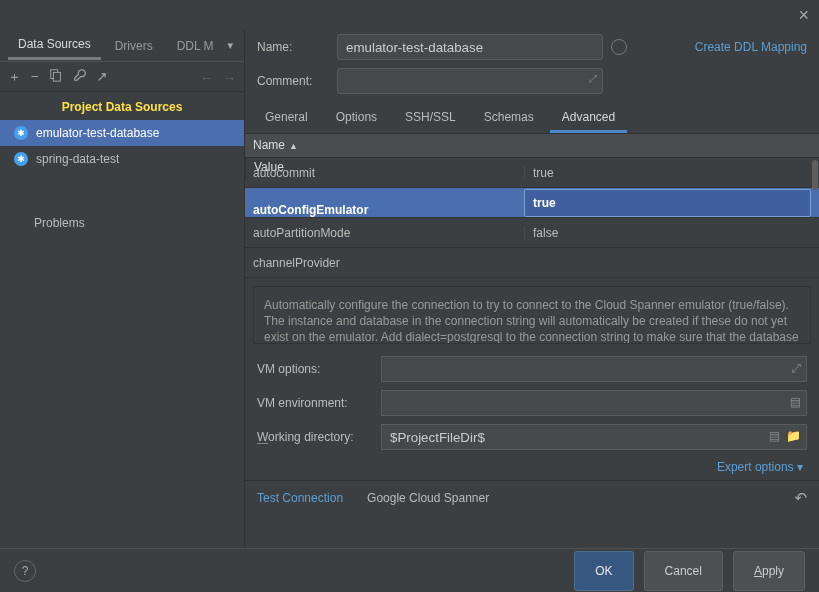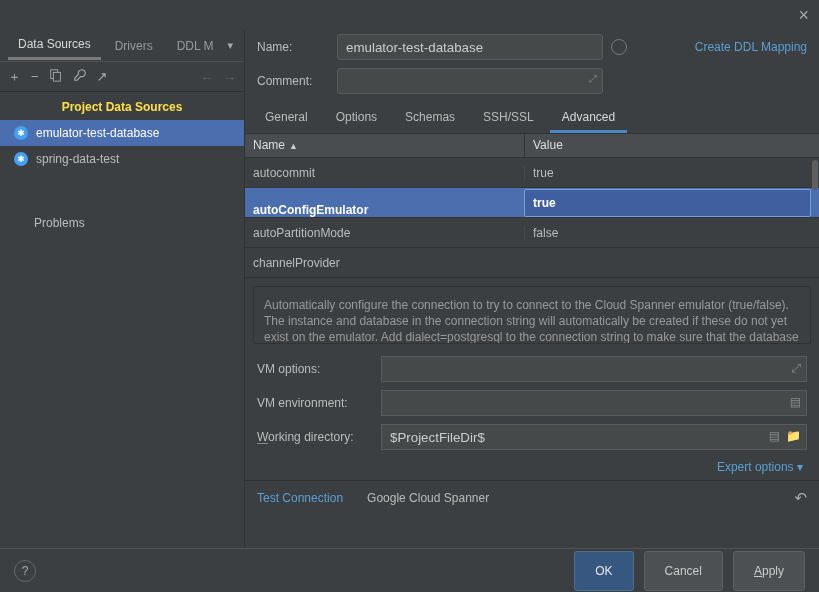--- a/index.html
+++ b/index.html
@@ -35,21 +35,21 @@
   .form-row label { width:72px; color:#bbb; }
   .txt-input { background:#45494a; border:1px solid #5a5a5a; border-radius:3px; color:#ccc; height:26px; padding:0 8px; flex:1; }
   .name-input { width:266px; flex:none; }
   .circ { width:16px;height:16px;border:1.5px solid #777;border-radius:50%;}
   .link { color:#5a9fd4; cursor:pointer; }
   .comment-wrap { position:relative; width:266px; }
   .expand-ic { position:absolute; right:6px; top:5px; color:#888; font-size:10px; }
   .subtabs { display:flex; gap:4px; height:30px; padding:0 8px; border-bottom:1px solid #323232; margin-top:6px;}
   .subtab { padding:6px 12px; color:#bbb; cursor:pointer; }
   .subtab.active { color:#d9d9d9; border-bottom:3px solid #4a88c7; }
-  .prop-head { display:flex; height:24px; background:#4a4d4f; border-bottom:1px solid #323232;}
+  .prop-head { display:flex; height:24px; background:#4a4d4f; border-bottom:1px solid #323232;flex-direction:column;}
   .prop-head .c1 { width:279px; padding:4px 8px; color:#ddd; font-weight:500;}
   .prop-head .c2 { flex:1; padding:4px 8px; color:#ddd; border-left:1px solid #323232;}
   .sort-arr { font-size:9px; margin-left:4px; color:#ccc;}
   .prop-row { display:flex; height:30px; align-items:center; border-bottom:1px solid #333; position:relative;}
   .prop-row .c1 { width:279px; padding:0 8px;}
   .prop-row .c2 { flex:1; padding:0 8px; border-left:1px solid #4a4a4a;}
   .prop-row.sel { background:#4b6eaf; color:#fff; font-weight:bold;align-items:flex-end;}
   .prop-row.sel .c2 { border-left:1px solid #6a8abf; background:#3f5f9e; border:1px solid #7aa0d8; height:28px; display:flex; align-items:center; margin-right:8px; border-radius:2px;}
   .scroll-ind { position:absolute; right:1px; top:26px; width:6px; height:30px; background:#5e5e5e; border-radius:3px;}
   .desc {
@@ -136,22 +136,22 @@
       <label>Comment:</label>
       <div class="comment-wrap">
         <input class="txt-input" style="width: 100%;" value="">
         <span class="expand-ic">⤢</span>
       </div>
     </div>
 
     <div class="subtabs" id="subtabs">
         <div class="subtab">General</div>
         <div class="subtab">Options</div>
+        <div class="subtab">SSH/SSL</div>
         <div class="subtab">Schemas</div>
-        <div class="subtab">SSH/SSL</div>
         <div class="subtab active">Advanced</div>
       </div>
 
     <div class="prop-table-wrap">
       <div class="prop-head">
         <div class="c1"><span>Name</span><span class="sort-arr">▲</span></div>
         <div class="c2">Value</div>
       </div>
       <div id="props">
           <div class="prop-row">

